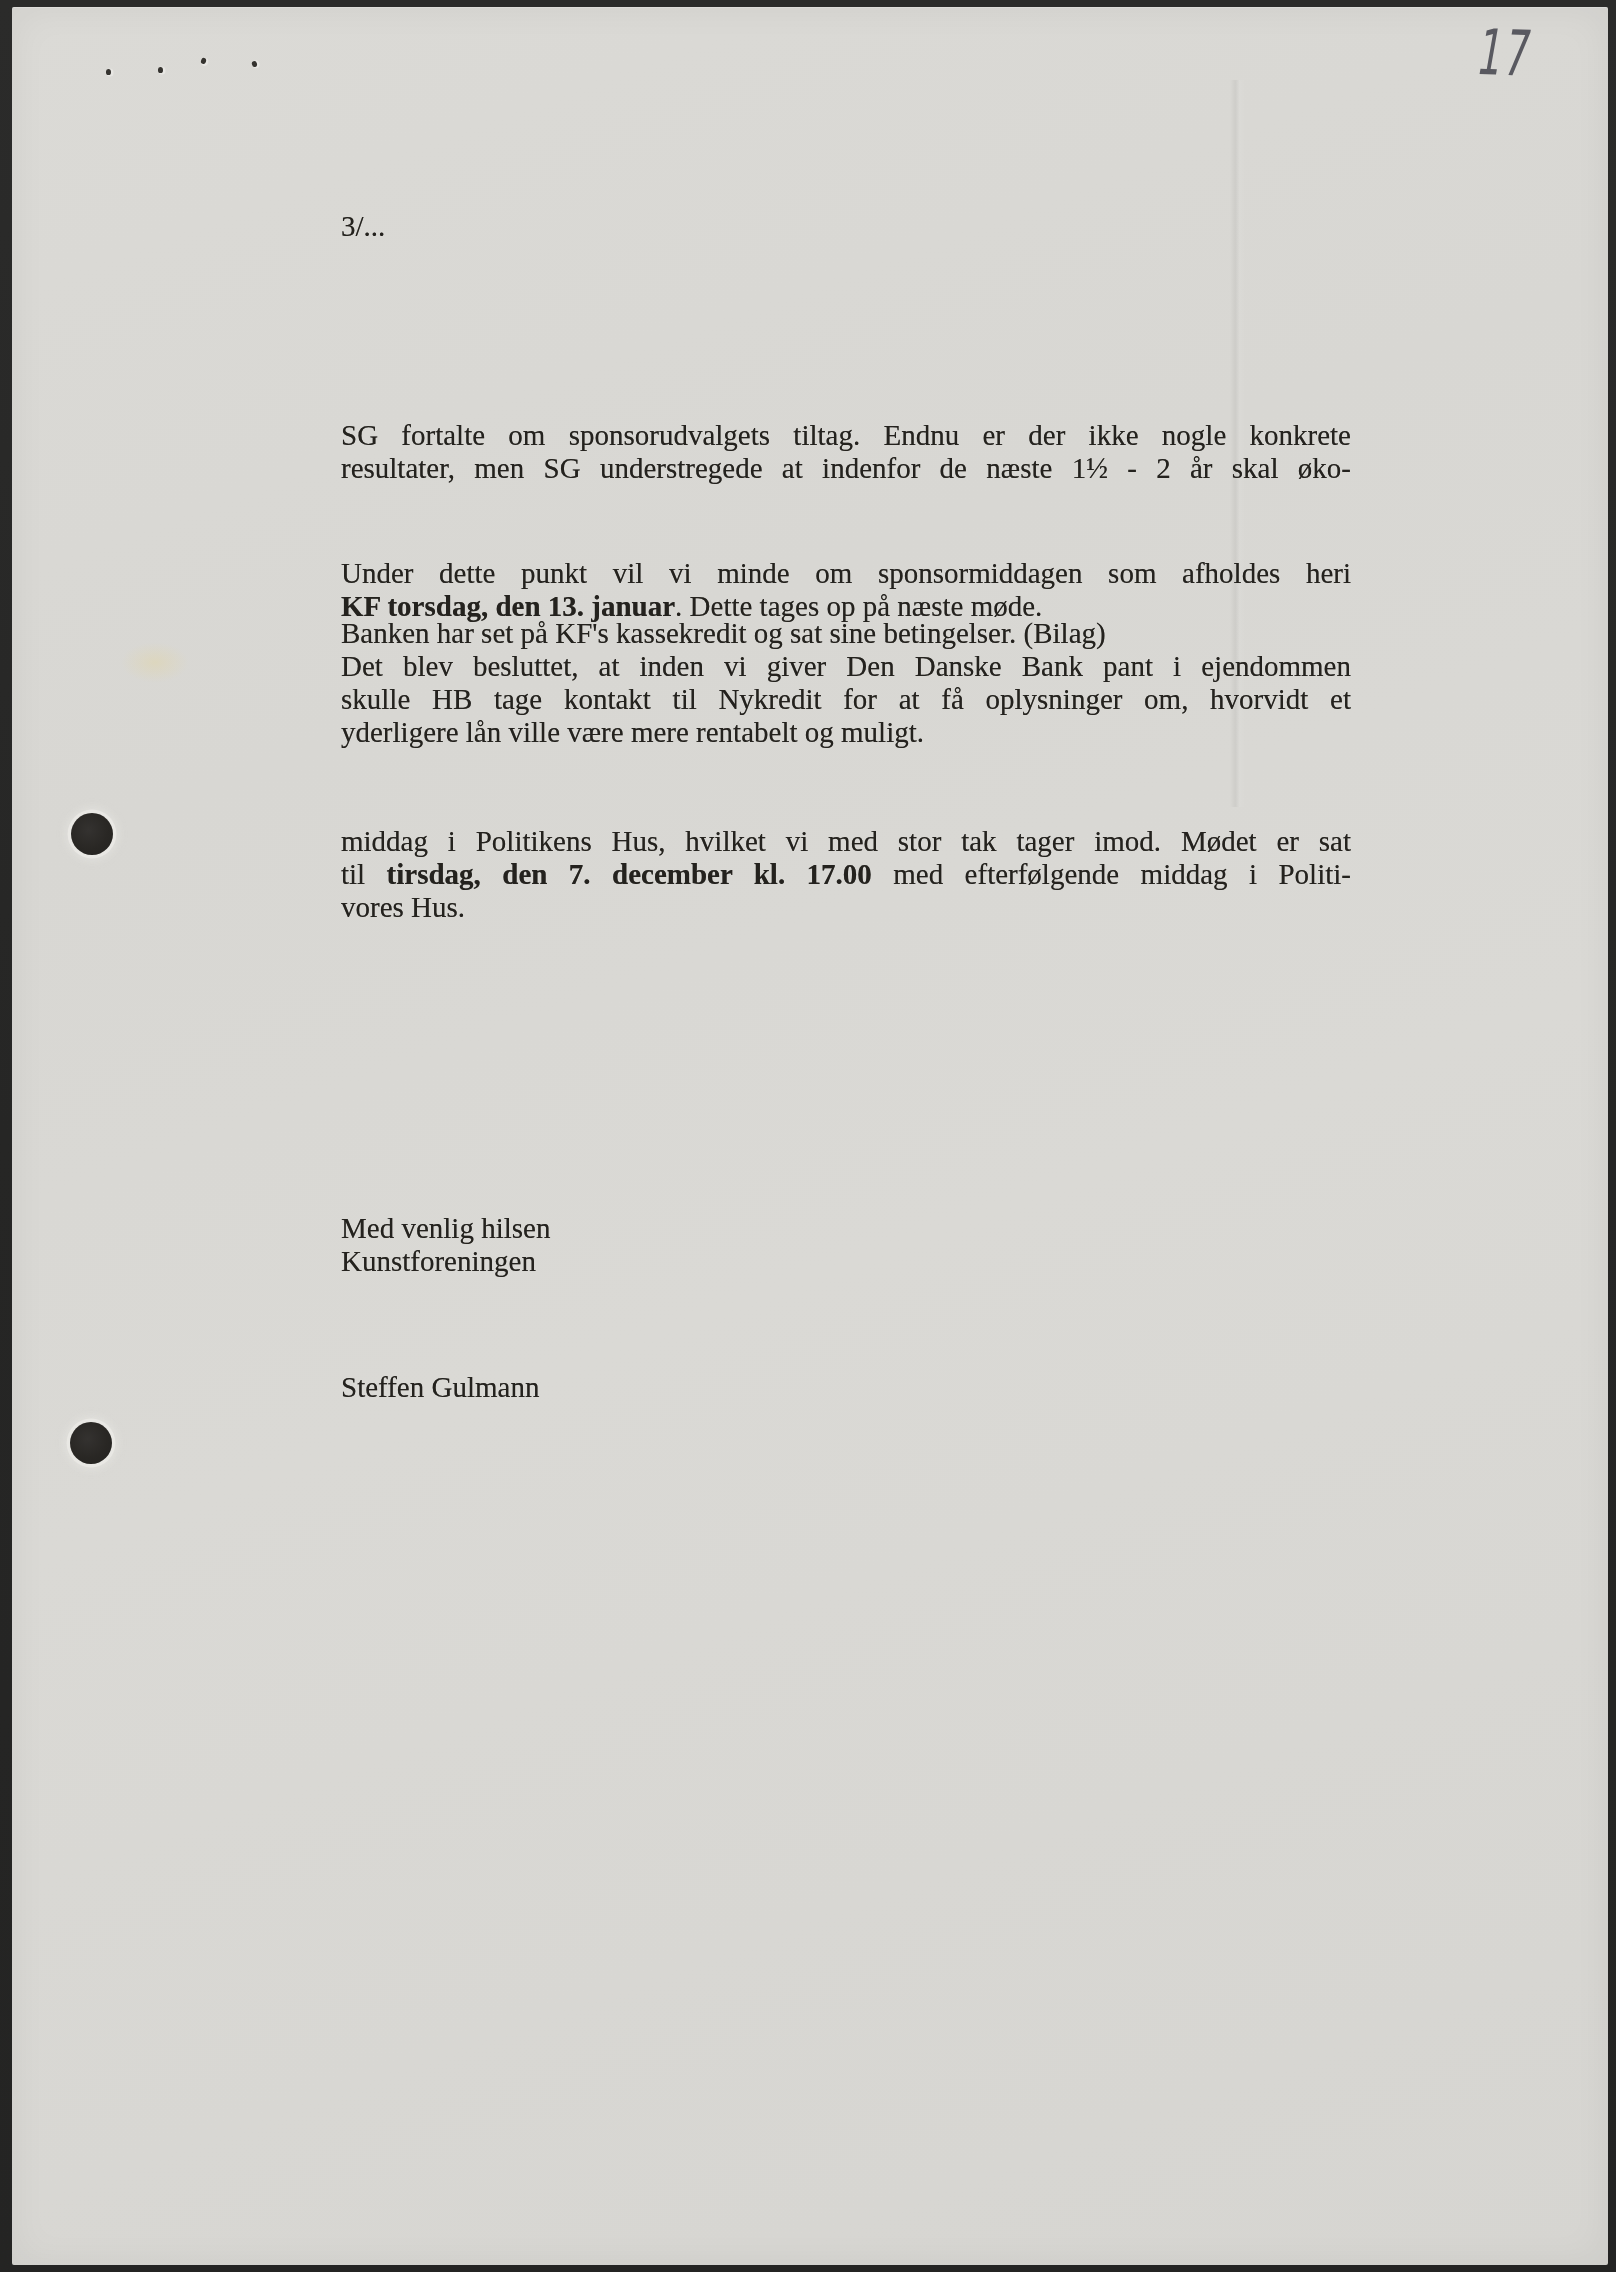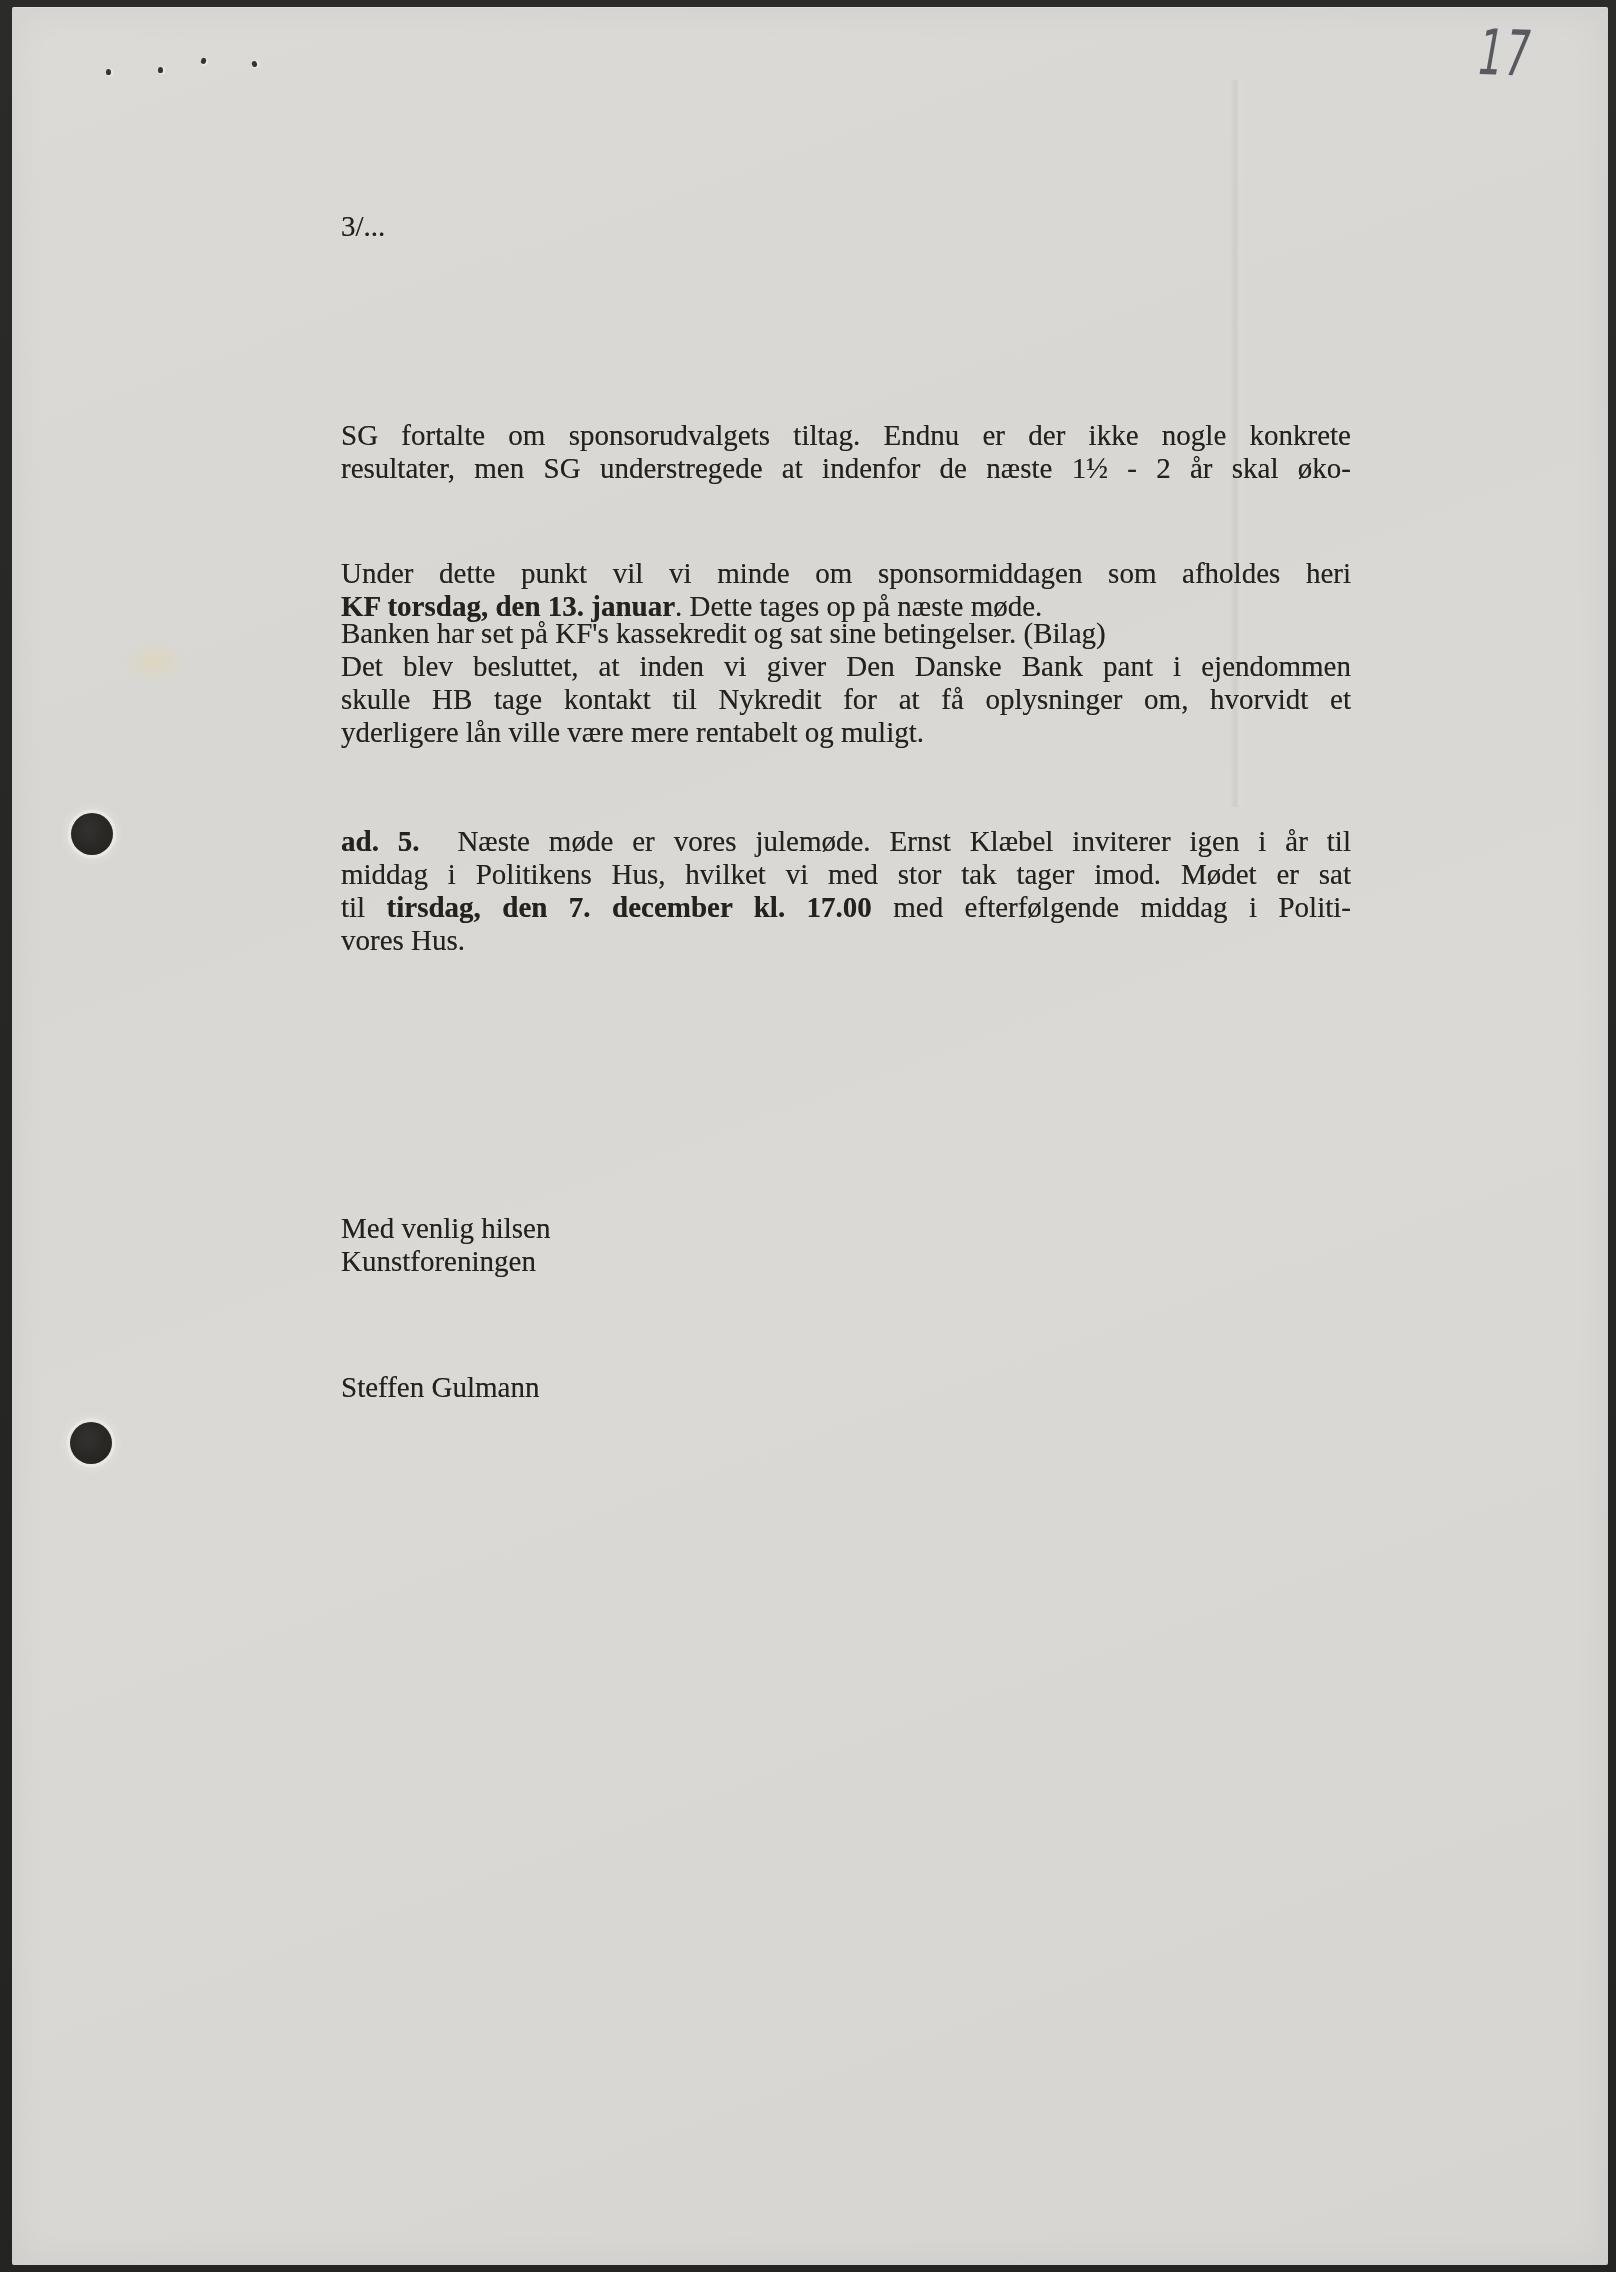--- a/index.html
+++ b/index.html
@@ -117,21 +117,20 @@
         <div class="line just"><span>Under dette punkt vil vi minde om sponsormiddagen som afholdes heri</span></div>
         <div class="line"><span class="b">KF torsdag, den 13. januar</span><span>. Dette tages op på næste møde.</span></div>
       </div>
     <div class="txt p3">
         <div class="line"><span>Banken har set på KF's kassekredit og sat sine betingelser. (Bilag)</span></div>
         <div class="line just"><span>Det blev besluttet, at inden vi giver Den Danske Bank pant i ejendommen</span></div>
         <div class="line just"><span>skulle HB tage kontakt til Nykredit for at få oplysninger om, hvorvidt et</span></div>
         <div class="line"><span>yderligere lån ville være mere rentabelt og muligt.</span></div>
       </div>
     <div class="txt p4">
-        <div class="line just"><span class="b">ad. 5.</span><span>&nbsp; Næste møde er vores julemøde. Ernst Klæbel inviterer igen i år til</span></div>
         <div class="line just"><span>middag i Politikens Hus, hvilket vi med stor tak tager imod. Mødet er sat</span></div>
         <div class="line just"><span>til </span><span class="b">tirsdag, den 7. december kl. 17.00</span><span> med efterfølgende middag i Politi-</span></div>
         <div class="line"><span>vores Hus.</span></div>
       </div>
 
     <div class="txt closing">
       <div class="line">Med venlig hilsen</div>
       <div class="line">Kunstforeningen</div>
     </div>
 

